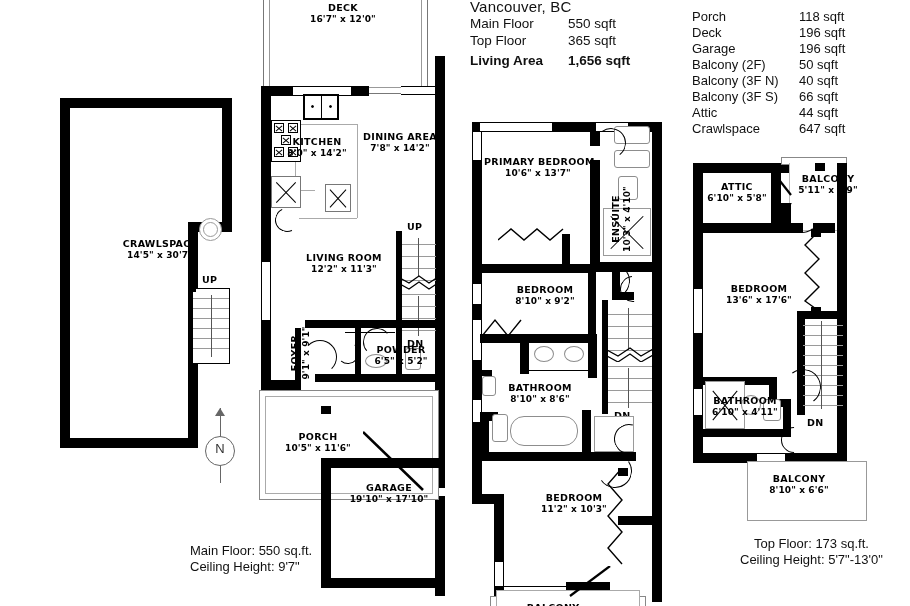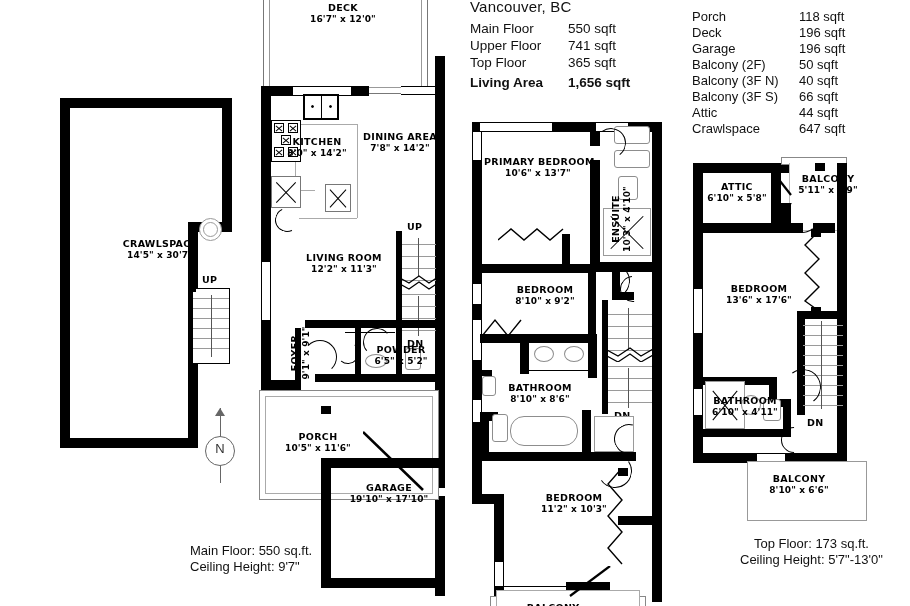--- a/index.html
+++ b/index.html
@@ -7,21 +7,21 @@
     width: 910px; height: 606px;
     background: #ffffff;
     font-family: "Liberation Sans", sans-serif;
     overflow: hidden;
   }
   #stage { position: relative; width: 910px; height: 606px; background:#fff; }
 
   
   .summary { position:absolute; font-family:"Liberation Sans", sans-serif; color:#111; }
   .summary .city { font-size:15px; letter-spacing:.2px; }
-  .summary table { border-collapse:collapse; margin-top:5px; }
+  .summary table { border-collapse:collapse; }
   .summary td { font-size:13.5px; padding:1px 0; vertical-align:top; white-space:nowrap; }
   .summary td.lbl { width:98px; }
   .summary td.val { width:70px; }
   .summary tr.total td { font-weight:bold; padding-top:4px; }
 
   .legend { position:absolute; }
   .legend table { border-collapse:collapse; }
   .legend td { font-size:13px; padding:0.5px 0; white-space:nowrap; color:#111; }
   .legend td.lbl { width:107px; }
 
@@ -79,24 +79,20 @@
 
 <div id="stage">
 
   <div class="summary" style="left:470px; top:-2px;">
     <div class="city">Vancouver, BC</div>
     <table>
       <tbody>
           <tr>
         <td class="lbl">Main Floor</td>
         <td class="val">550 sqft</td>
-      </tr>
-      <tr>
-        <td class="lbl">Upper Floor</td>
-        <td class="val">741 sqft</td>
       </tr>
       <tr>
         <td class="lbl">Top Floor</td>
         <td class="val">365 sqft</td>
       </tr>
       <tr class="total">
         <td class="lbl">Living Area</td>
         <td class="val">1,656 sqft</td>
       </tr>
     </tbody>

